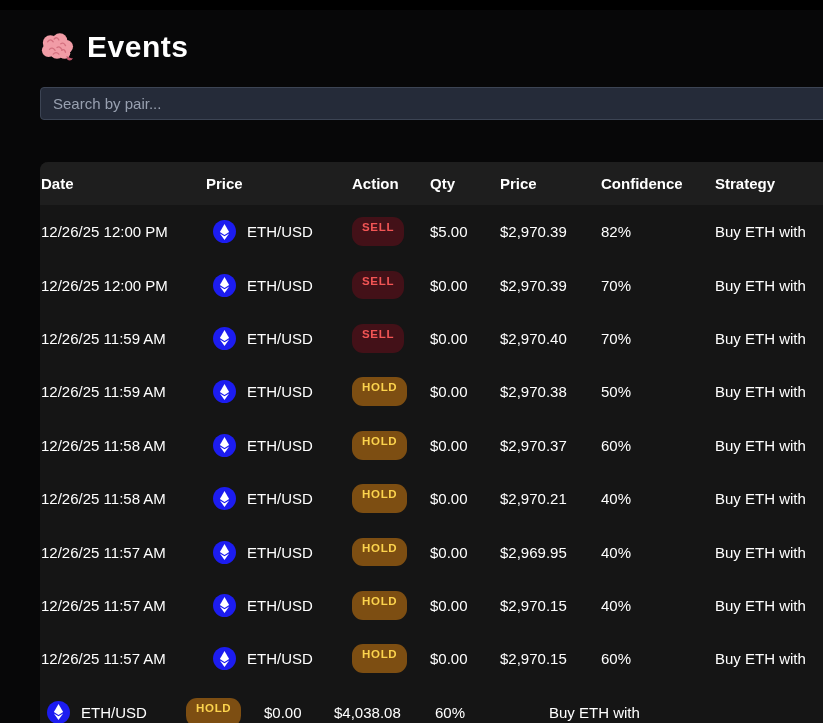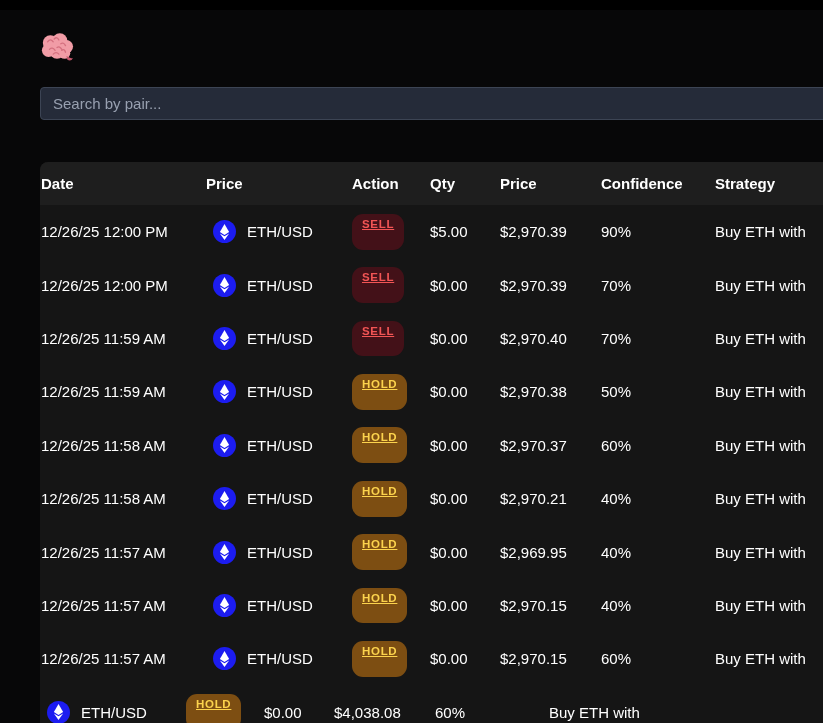--- a/index.html
+++ b/index.html
@@ -73,25 +73,24 @@
     width: 23px; height: 23px;
     margin-left: 7px; margin-right: 11px;
     border-radius: 50%;
     background: var(--eth-blue, #1c1cf0);
     display: inline-flex; align-items: center; justify-content: center;
     flex: 0 0 auto;
   }
 
   .badge {
     display: inline-block;
-    padding: 4px 10px 18px;
+    padding: 4px 10px 11px;
     border-radius: 11px;
     font-size: 11.5px; font-weight: 700; letter-spacing: 0.7px;
     line-height: 1.2;
-    text-decoration: underline;
   }
   .badge.sell { background: var(--sell-bg, #431118); color: var(--sell-text, #f25555); }
   .badge.hold { background: var(--hold-bg, #7d4e12); color: var(--hold-text, #fcd34d); }
 </style>
 </head>
 <body>
 
 <div class="top-bar"></div>
 
 <div class="content">
@@ -104,20 +103,21 @@
           <circle cx="21" cy="9" r="8"></circle>
           <circle cx="28" cy="15" r="7"></circle>
           <circle cx="9" cy="19" r="7"></circle>
           <circle cx="18" cy="20" r="8"></circle>
           <circle cx="26" cy="22" r="6"></circle>
         </g>
         <path d="M28 25 q4 3 7 2 q-2 4 -6 2 z" fill="#c2566b"></path>
         <path d="M8 10 q3 -4 6 0 M15 7 q3 -3 5 1 M22 12 q3 -2 5 2 M10 18 q3 -3 6 1 M18 16 q3 -2 5 2 M14 23 q3 -3 6 0 M23 19 q3 -2 4 2" stroke="#d4707f" fill="none" stroke-width="1.4" stroke-linecap="round"></path>
       </svg>
     </span>
+    <h1 class="page-title">Events</h1>
   </div>
 
   <input class="search" type="text" placeholder="Search by pair..." style="">
 
   <div class="table">
     <div class="thead">
       <div class="cell col-date">Date</div>
       <div class="cell col-pair">Price</div>
       <div class="cell col-action">Action</div>
       <div class="cell col-qty">Qty</div>
@@ -135,21 +135,21 @@
           <path fill="#ffffff" d="M6 13.9 L11.2 10.6 L6 18 L0.8 10.6 Z"></path>
         </svg>
       </span>
       <span>ETH/USD</span>
     </div>
     <div class="cell col-action">
       <span class="badge sell">SELL</span>
     </div>
     <div class="cell col-qty">$5.00</div>
     <div class="cell col-price">$2,970.39</div>
-    <div class="cell col-conf">90%</div>
+    <div class="cell col-conf">82%</div>
     <div class="cell col-strategy">Buy ETH with</div>
   </div>
         <div class="trow">
     <div class="cell col-date">12/26/25 12:00 PM</div>
     <div class="cell col-pair">
       <span class="eth-icon">
         <svg viewBox="0 0 12 18" width="11" height="16" aria-hidden="true">
           <path fill="#ffffff" d="M6 0 L11.2 9.1 L6 12.4 L0.8 9.1 Z"></path>
           <path fill="#ffffff" d="M6 13.9 L11.2 10.6 L6 18 L0.8 10.6 Z"></path>
         </svg>

